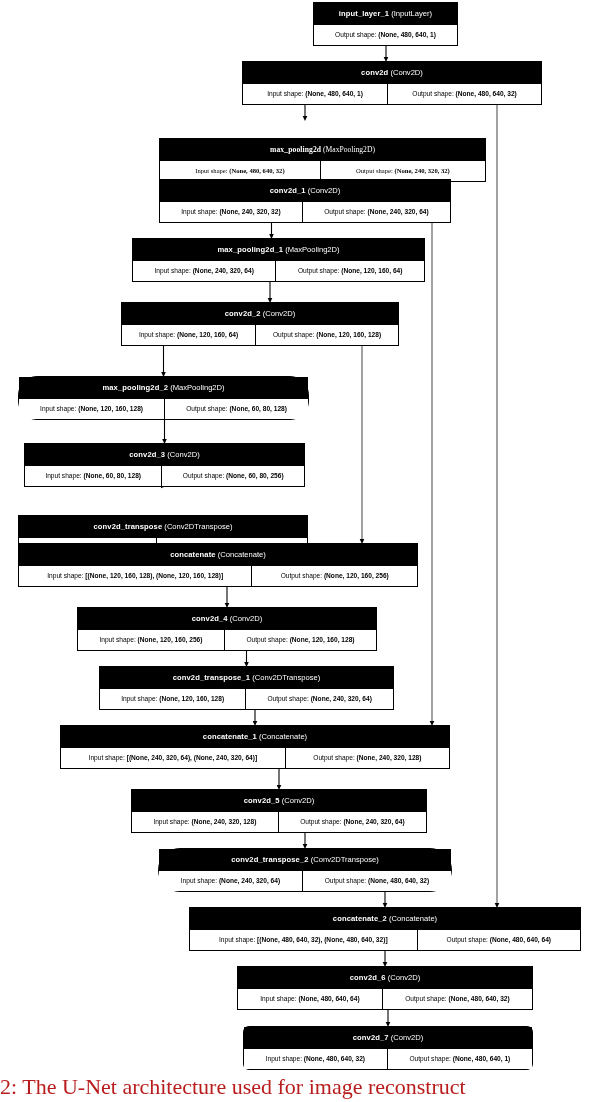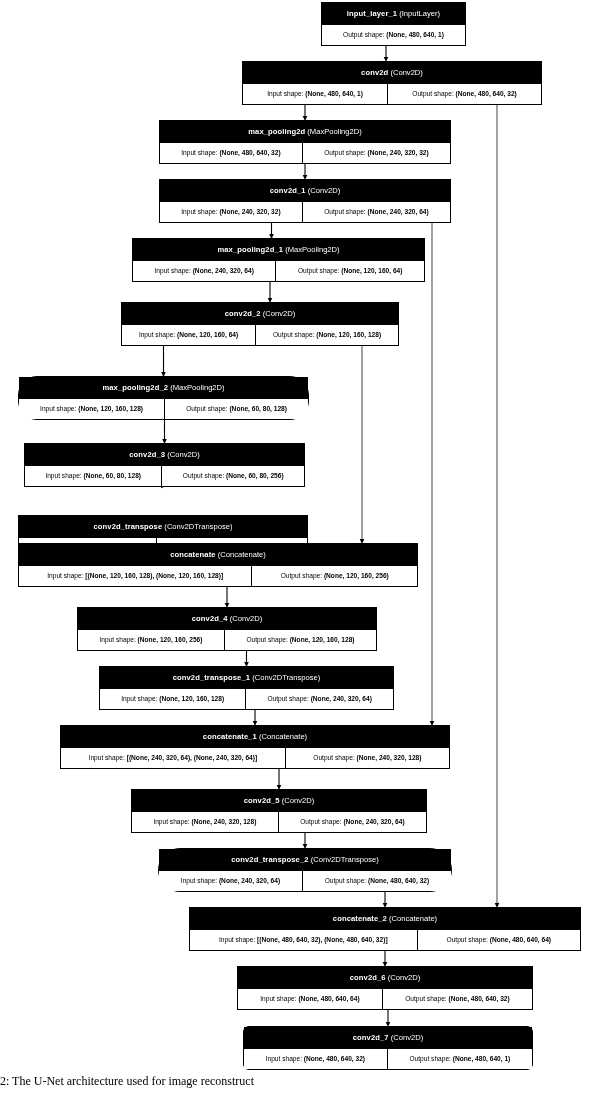--- a/index.html
+++ b/index.html
@@ -71,22 +71,22 @@
   }
   .cell .lbl { font-weight: normal; }
   .cell .val { font-weight: bold; }
   .node-body.single .cell { border-left: none; }
   .caption {
     position: absolute;
     left: 0;
     width: 606px;
     text-align: left;
     font-family: "Liberation Serif", serif;
-    font-size: 12px;
-    color: #000000;
+    font-size: 22px;
+    color: #b91c1c;
     white-space: nowrap;
     overflow: hidden;
   }
 </style>
 </head>
 <body>
 
 <div id="page">
   <svg id="edges" viewBox="0 0 606 1102" xmlns="http://www.w3.org/2000/svg">
     <defs>
@@ -112,34 +112,34 @@
         <path marker-end="url(#arrow)" d="M279,768 L279,788"></path>
         <path marker-end="url(#arrow)" d="M305,832 L305,847"></path>
         <path marker-end="url(#arrow)" d="M385,891 L385,906"></path>
         <path marker-end="url(#arrow)" d="M497,104 L497,900 L497,900 L497,906" stroke="#555555"></path>
         <path marker-end="url(#arrow)" d="M385,950 L385,965"></path>
         <path marker-end="url(#arrow)" d="M388,1009 L388,1025"></path>
       </g>
   </svg>
 
   <div id="nodes-layer">
-      <div class="node" style="left: 321px; top: 2px; width: 145px;">
+      <div class="node" style="left: 313px; top: 2px; width: 145px;">
         <div class="node-title"><span class="nm">input_layer_1</span><span class="cls"> (InputLayer)</span></div>
         <div class="node-body single">
           <div class="cell"><span class="lbl">Output shape: </span><span class="val">(None, 480, 640, 1)</span></div>
         </div>
       </div>
       <div class="node" style="left: 242px; top: 61px; width: 300px;">
         <div class="node-title"><span class="nm">conv2d</span><span class="cls"> (Conv2D)</span></div>
         <div class="node-body">
           <div class="cell"><span class="lbl">Input shape: </span><span class="val">(None, 480, 640, 1)</span></div>
           <div class="cell"><span class="lbl">Output shape: </span><span class="val">(None, 480, 640, 32)</span></div>
         </div>
       </div>
-      <div class="node" style="left: 159px; top: 120px; width: 292px;">
+      <div class="node" style="left: 159px; top: 138px; width: 327px; font-family: Liberation Serif, serif;">
         <div class="node-title"><span class="nm">max_pooling2d</span><span class="cls"> (MaxPooling2D)</span></div>
         <div class="node-body">
           <div class="cell"><span class="lbl">Input shape: </span><span class="val">(None, 480, 640, 32)</span></div>
           <div class="cell"><span class="lbl">Output shape: </span><span class="val">(None, 240, 320, 32)</span></div>
         </div>
       </div>
       <div class="node" style="left: 159px; top: 179px; width: 292px;">
         <div class="node-title"><span class="nm">conv2d_1</span><span class="cls"> (Conv2D)</span></div>
         <div class="node-body">
           <div class="cell"><span class="lbl">Input shape: </span><span class="val">(None, 240, 320, 32)</span></div>

